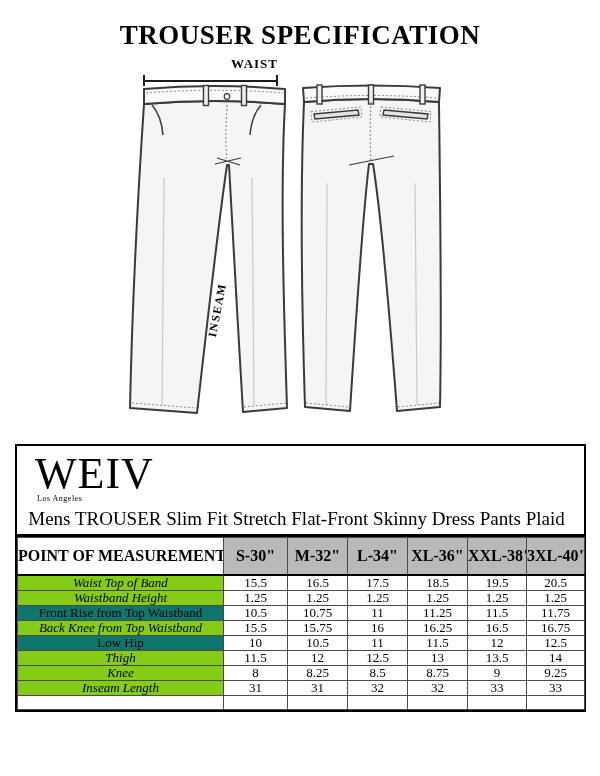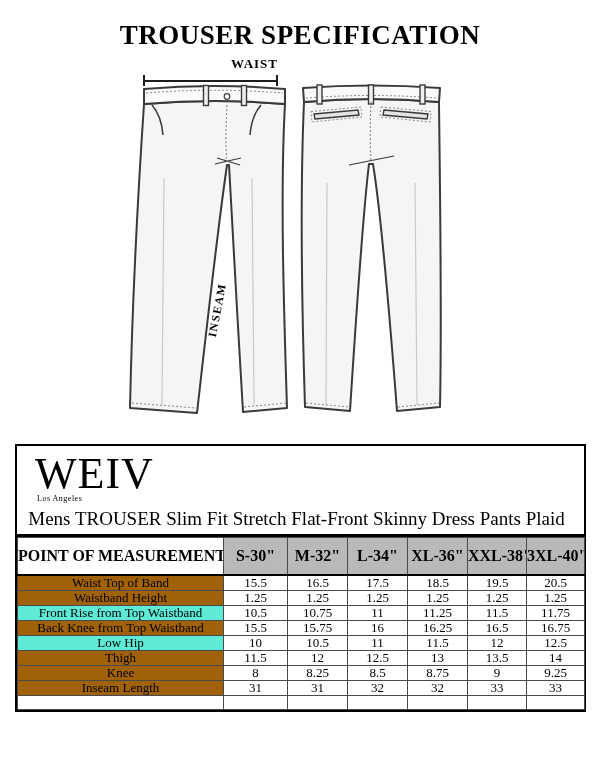--- a/index.html
+++ b/index.html
@@ -48,22 +48,22 @@
   table.sizes td, table.sizes th{
     border:1px solid #4a4a4a;text-align:center;padding:0;line-height:14px;
     overflow:hidden;white-space:nowrap;
   }
   table.sizes thead th{
     height:36px;font-weight:bold;font-size:16px;
     border-bottom:2px solid #000;
   }
   th.pom{font-size:10.5px;font-weight:bold;background:#fff;}
   thead th.size-col{background:#b9b9b9;}
-  td.rowlabel{background:#5eead4;}
-  td.rowlabel.shaded{background:#a16207;}
+  td.rowlabel{background:#0f766e;}
+  td.rowlabel.shaded{background:#84cc16;font-style:italic;}
   tr.empty-row td{height:11px;}
   table.sizes td{height:13px;}
 </style>
 </head>
 <body>
 
 <div class="page">
 
   <h1 class="main-title">TROUSER SPECIFICATION</h1>
 

